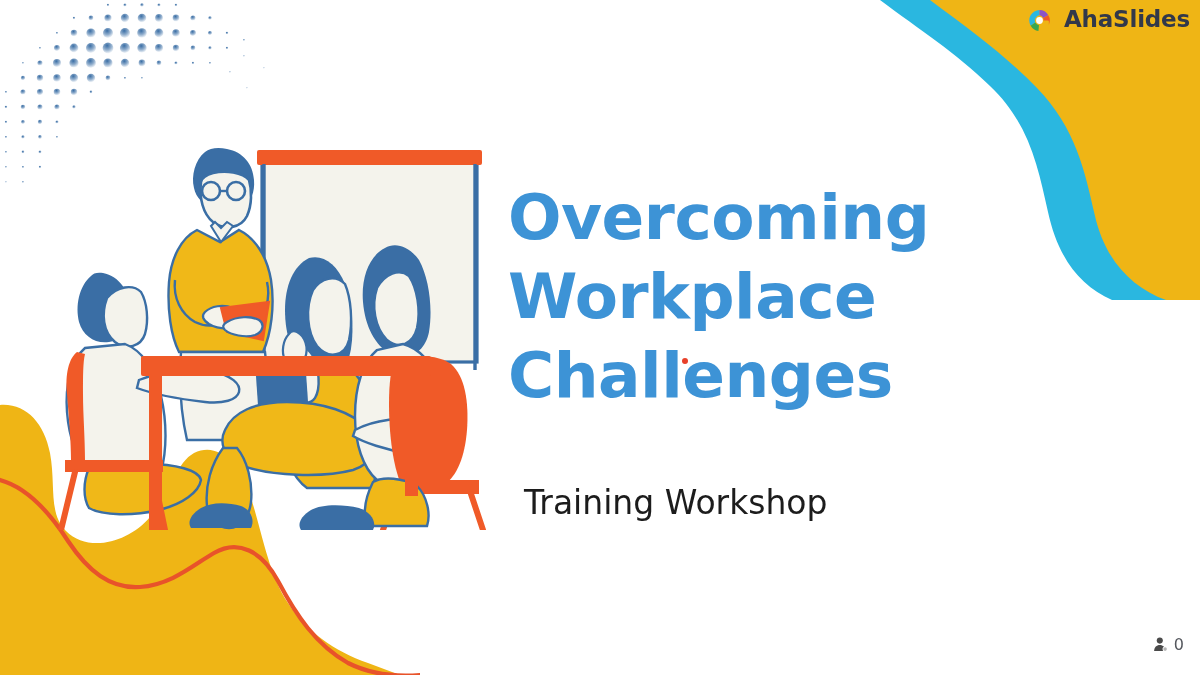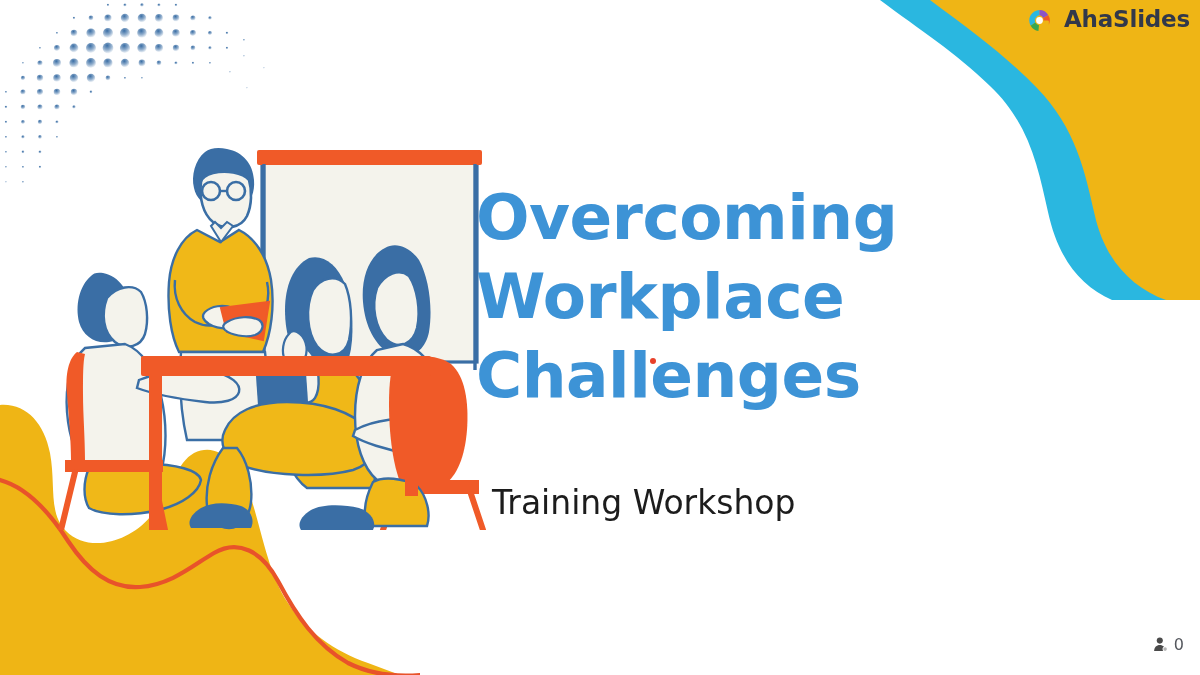--- a/index.html
+++ b/index.html
@@ -48,21 +48,21 @@
     position: absolute;
     left: 55px;
     top: 130px;
     width: 440px;
     height: 400px;
   }
 
   
   #text-block {
     position: absolute;
-    left: 476px;
+    left: 508px;
     top: 178px;
     width: 600px;
   }
   #slide-title {
     margin: 0;
     font-family: "DejaVu Sans", "Liberation Sans", sans-serif;
     font-size: 63px;
     font-weight: 700;
     line-height: 79px;
     letter-spacing: -0.5px;

